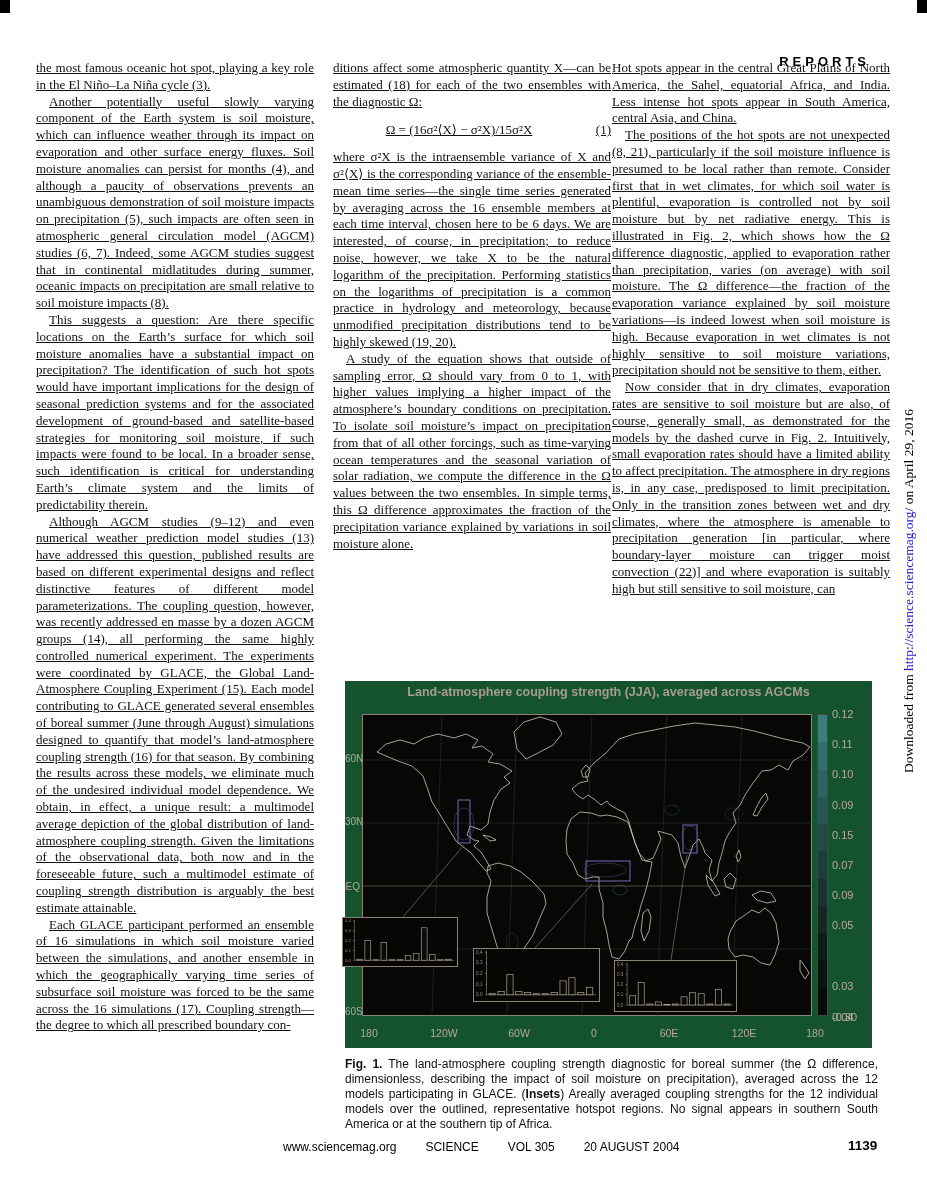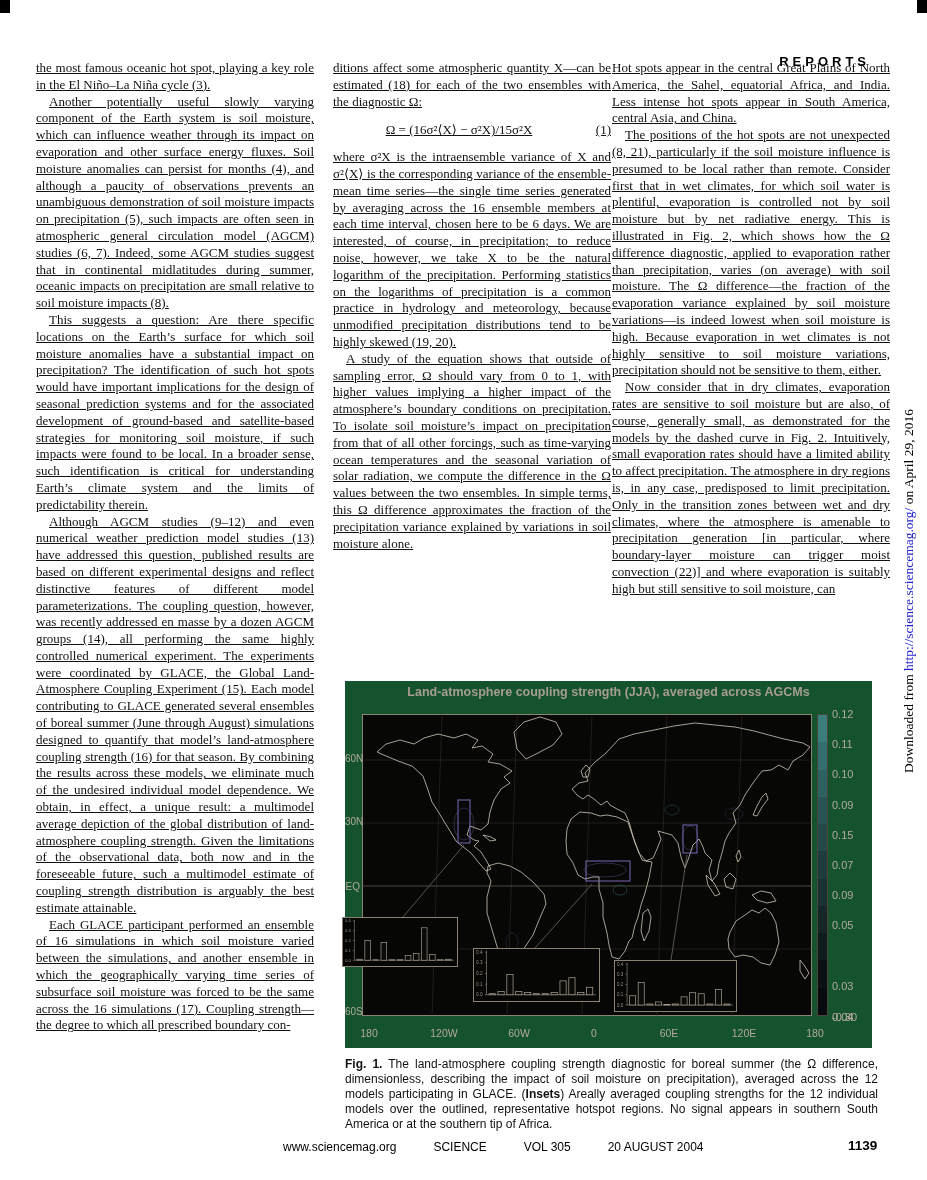--- a/index.html
+++ b/index.html
@@ -36,21 +36,21 @@
   .inset{position:absolute;background:#060605;border:1px solid #8d8375;box-sizing:border-box;}
   #inset-0{left:-3px;top:236px;width:116px;height:50px;}
   #inset-1{left:128px;top:267px;width:127px;height:54px;}
   #inset-2{left:269px;top:279px;width:123px;height:52px;}
   #leader-lines{position:absolute;left:0;top:0;pointer-events:none;}
   
   #caption{position:absolute;left:345px;top:1057px;width:533px;text-align:justify;
      font-family:"Liberation Sans",sans-serif;font-size:12px;line-height:14.9px;color:#111;}
   .cap-bold{font-weight:bold;}
   
-  #footer-left{position:absolute;left:283px;top:1140px;display:flex;gap:37px;
+  #footer-left{position:absolute;left:283px;top:1140px;display:flex;gap:29px;
      font-family:"Liberation Sans",sans-serif;font-size:12px;color:#000;}
   #page-number{position:absolute;left:848px;top:1138px;font-family:Liberation Sans, sans-serif;
      font-weight:bold;font-size:13.5px;color:#000;}
   
   #watermark{position:absolute;left:655px;top:582px;width:510px;height:18px;
      transform:rotate(-90deg);transform-origin:center;text-align:center;
      font-family:"Liberation Serif",serif;font-size:13.5px;color:#000;white-space:nowrap;}
   #watermark a{color:#2222cc;text-decoration:none;}
 </style>
 </head>

